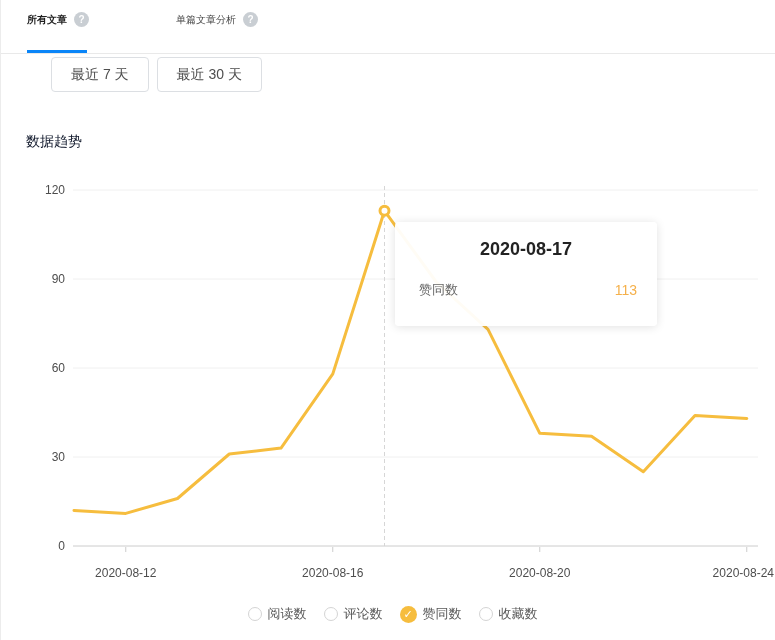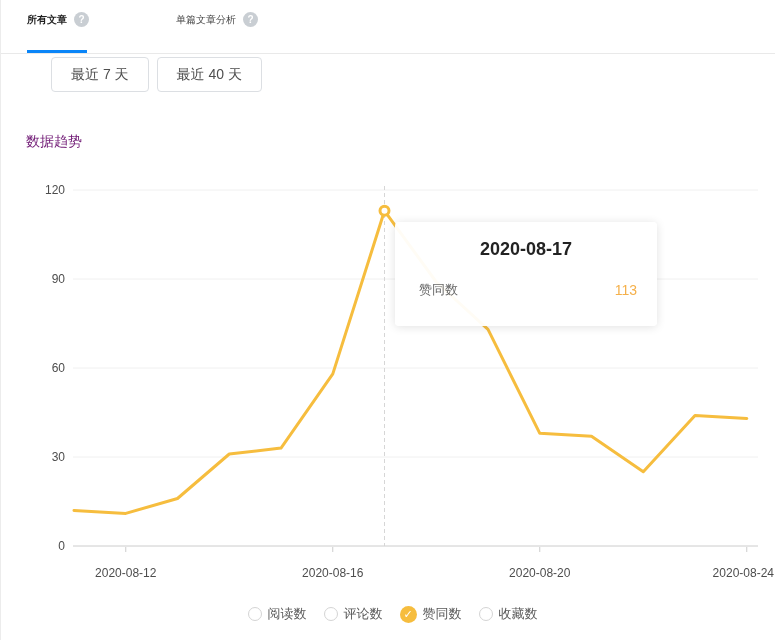--- a/index.html
+++ b/index.html
@@ -24,21 +24,21 @@
   }
   
   .rangebar { position:absolute; top:57px; left:22px; display:flex; gap:8px;margin-left:28px; }
   .range-btn {
     height:35px; padding:0 19px; background:#fff; border:1px solid #dcdfe3; border-radius:4px;
     font-size:14px; color:#4e4e4e; display:flex; align-items:center; cursor:pointer;
     font-family:inherit;
   }
   .range-btn.selected { border-color:#4a97f5; color:#4190f2; }
   
-  .section-title { position:absolute; top:133px; left:25px; font-size:14px; color:#701a75; }
+  .section-title { position:absolute; top:133px; left:25px; font-size:14px; color:#0f172a; }
   
   .chart-svg { position:absolute; top:0; left:0; }
   
   .tooltip {
     position:absolute; left:394px; top:222px; width:262px; height:104px;
     background:rgba(255,255,255,0.95); border-radius:4px;
     box-shadow:0 1px 10px rgba(0,0,0,0.12); padding:17px 20px 0 24px; z-index:5;
   }
   .tooltip-title { text-align:center; font-size:18px; font-weight:bold; color:#222; padding-right:4px; }
   .tooltip-row { margin-top:21px; display:flex; justify-content:space-between; align-items:center; }
@@ -68,21 +68,21 @@
     </div>
     <div class="tab tab-single">
       <span class="tab-label">单篇文章分析</span>
       <span class="help-icon">?</span>
     </div>
     <div class="tab-underline"></div>
   </div>
 
   <div class="rangebar">
     <button class="range-btn">最近 7 天</button>
-    <button class="range-btn">最近 40 天</button>
+    <button class="range-btn">最近 30 天</button>
   </div>
 
   <div class="section-title">数据趋势</div>
 
   <svg class="chart-svg" width="775" height="640" viewBox="0 0 775 640">
       <line x1="72" y1="546" x2="757" y2="546" stroke="#cccccc" stroke-width="1"></line>
       <text x="64" y="550" text-anchor="end" font-size="12" fill="#4d4d4d">0</text>
       <line x1="72" y1="457" x2="757" y2="457" stroke="#f0f0f0" stroke-width="1"></line>
       <text x="64" y="461" text-anchor="end" font-size="12" fill="#4d4d4d">30</text>
       <line x1="72" y1="368" x2="757" y2="368" stroke="#f0f0f0" stroke-width="1"></line>

